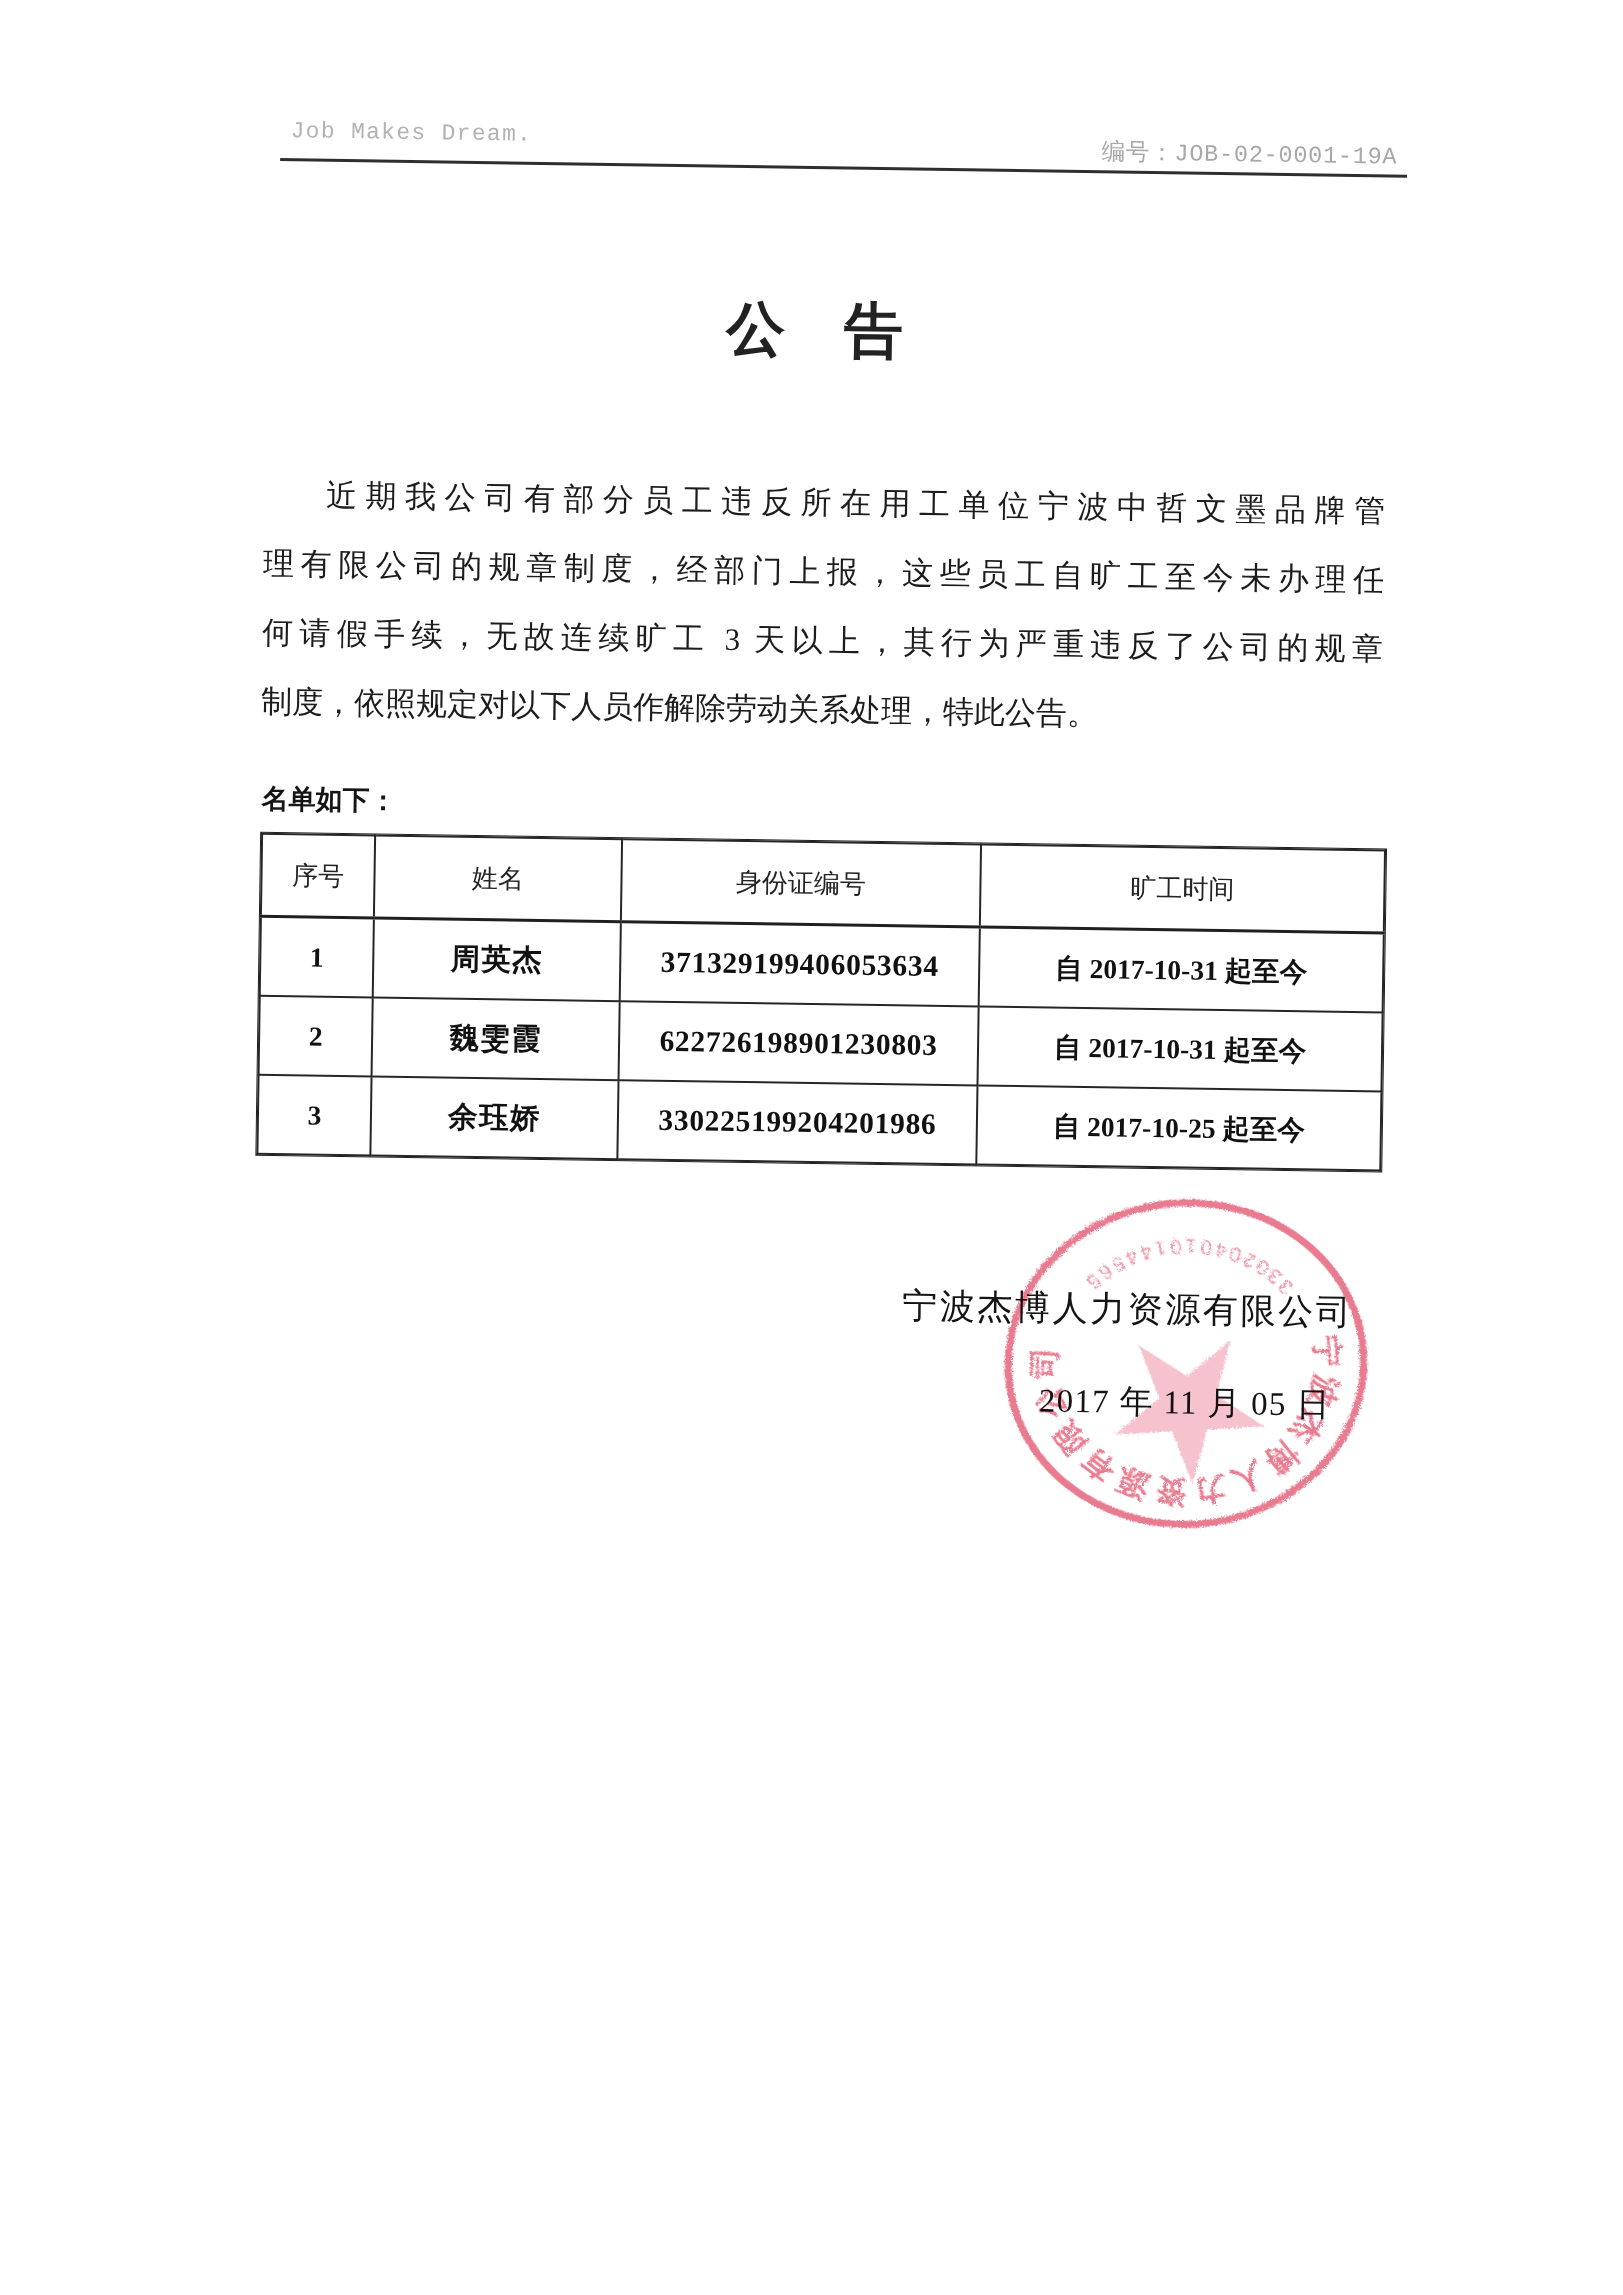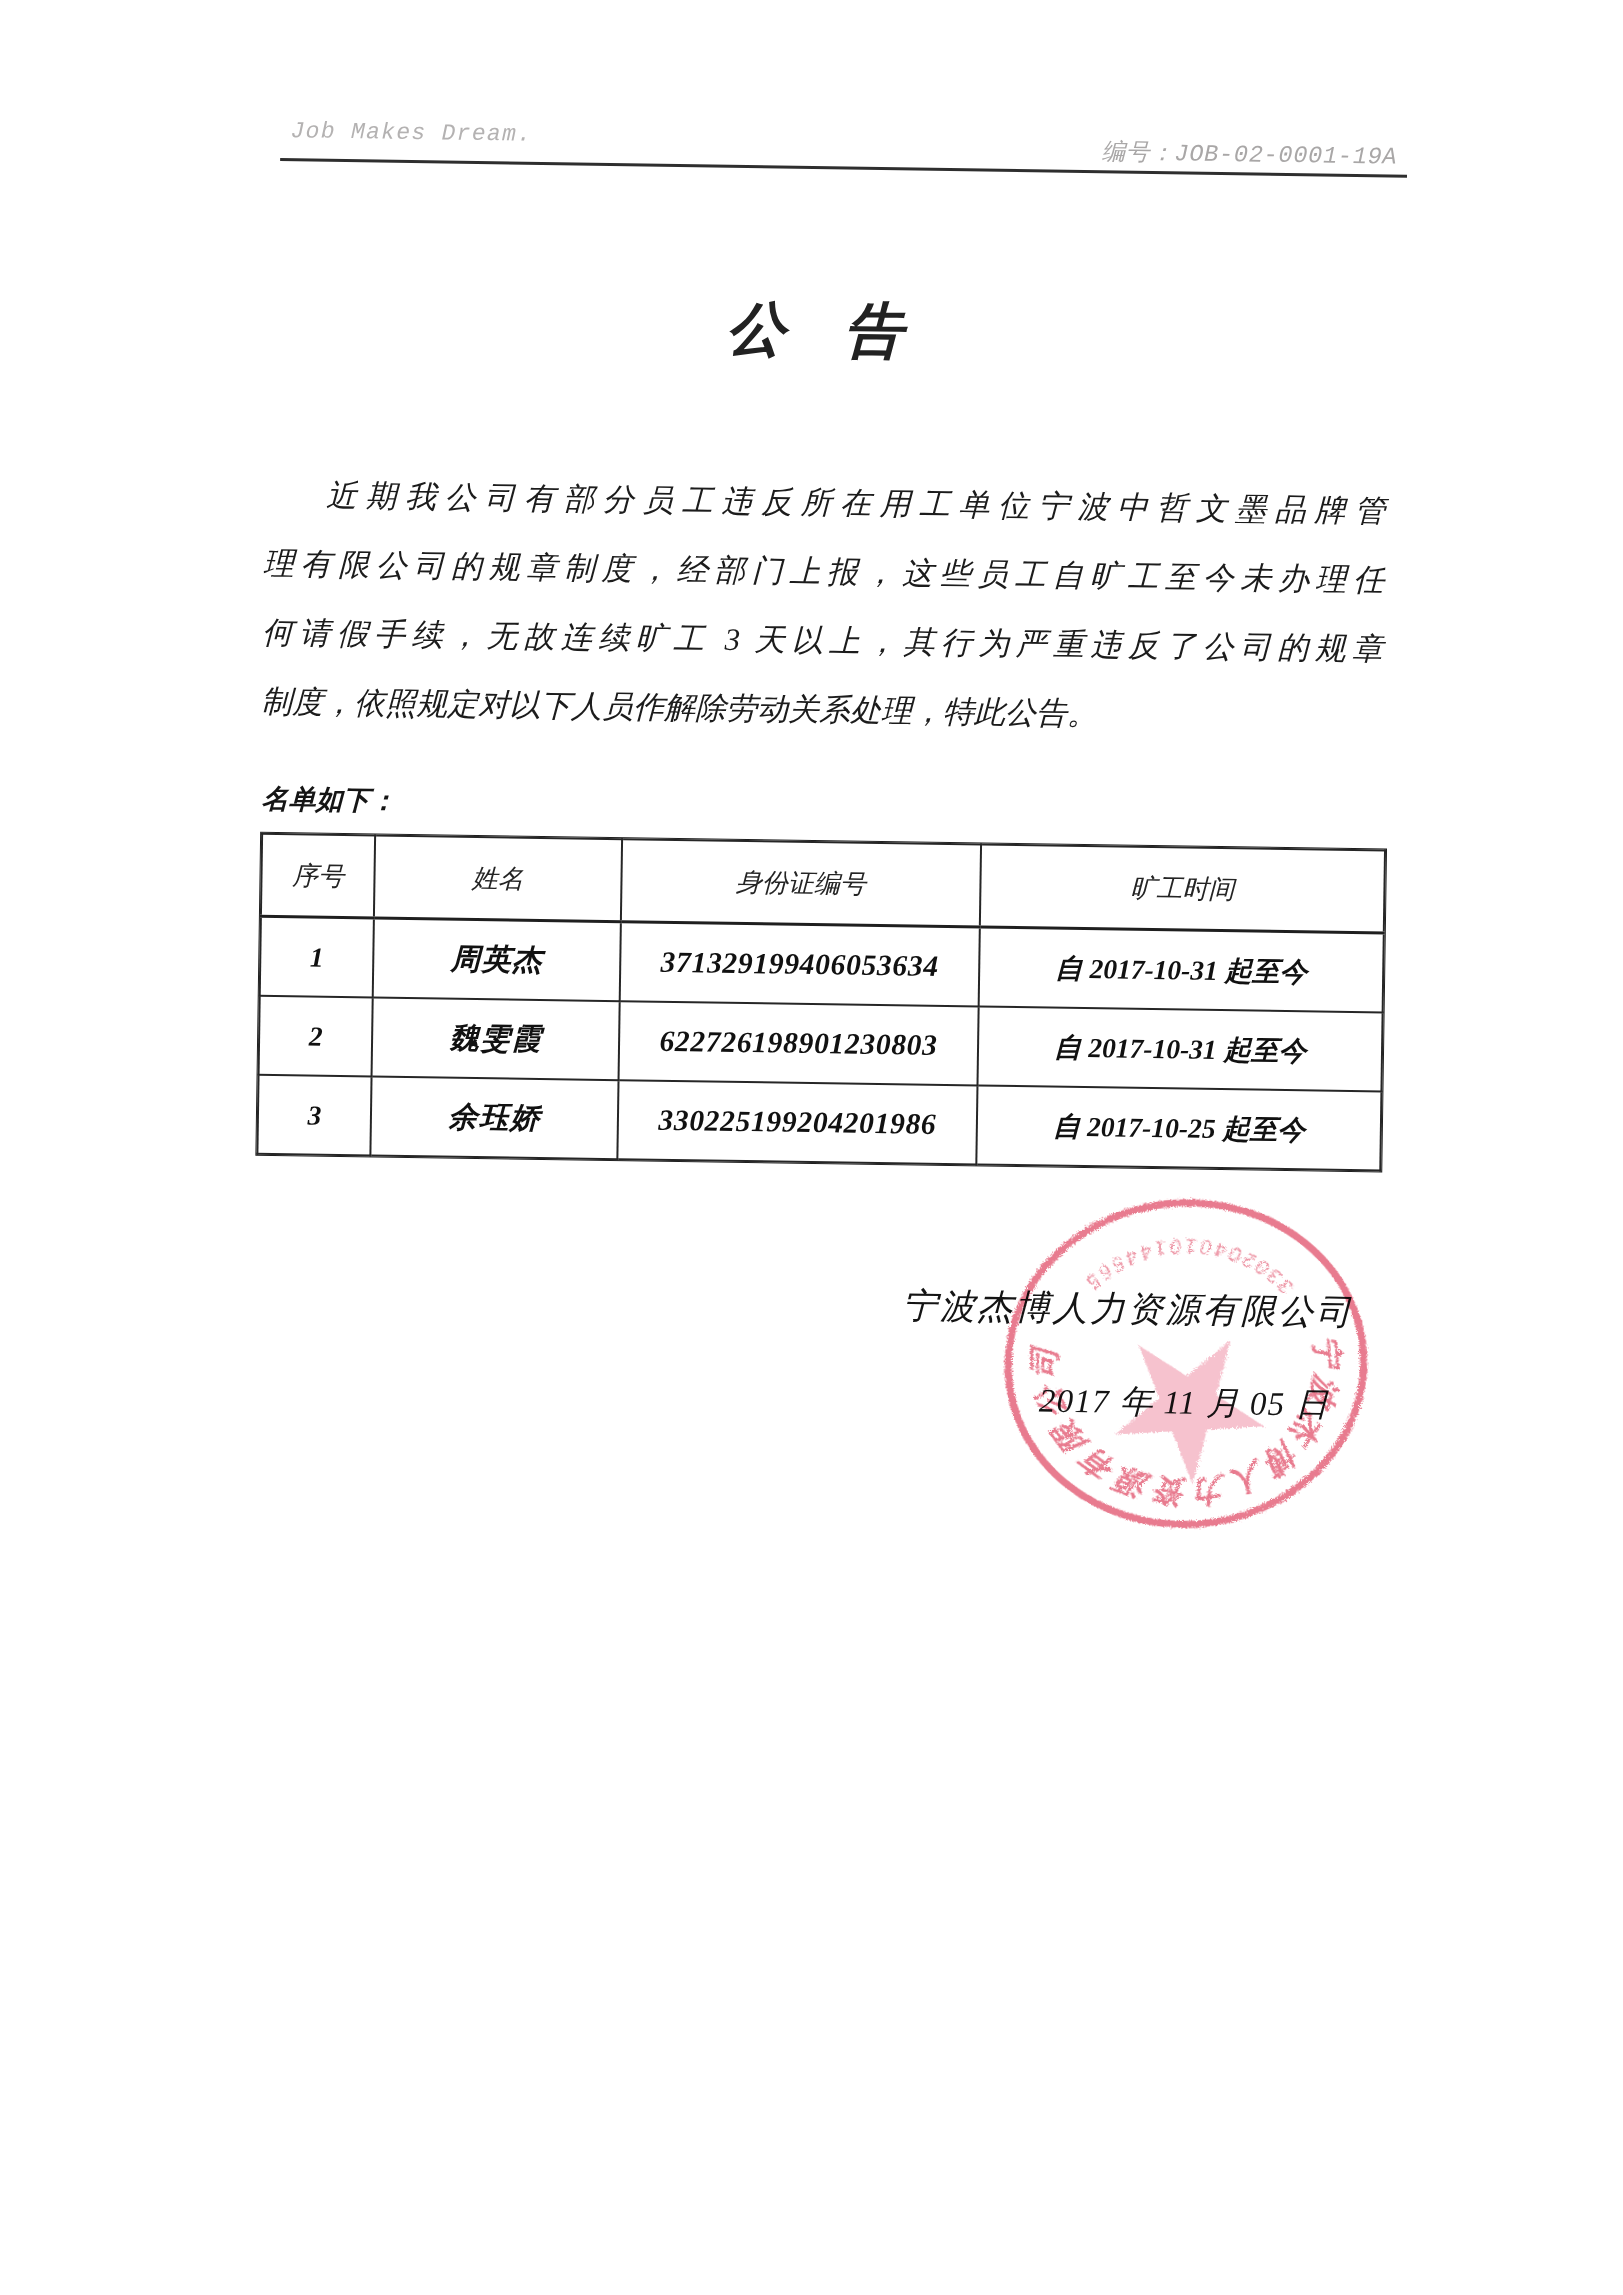--- a/index.html
+++ b/index.html
@@ -3,21 +3,20 @@
 <meta charset="utf-8">
 <style>
   html,body{margin:0;padding:0;background:#ffffff;}
   .page{
     position:relative;
     width:1623px;height:1718px;
     background:#ffffff;
     overflow:hidden;
     font-family:"Liberation Serif","DejaVu Serif",serif;
     color:#1b1b1b;
-    font-style:italic;
   }
   .scan-skew{
     position:absolute;inset:0;
     transform:rotate(0.85deg);
     transform-origin:812px 982px;
   }
   
   .hdr-slogan{
     position:absolute;left:278px;top:126px;
     font-family:"Liberation Mono","DejaVu Sans Mono",monospace;

